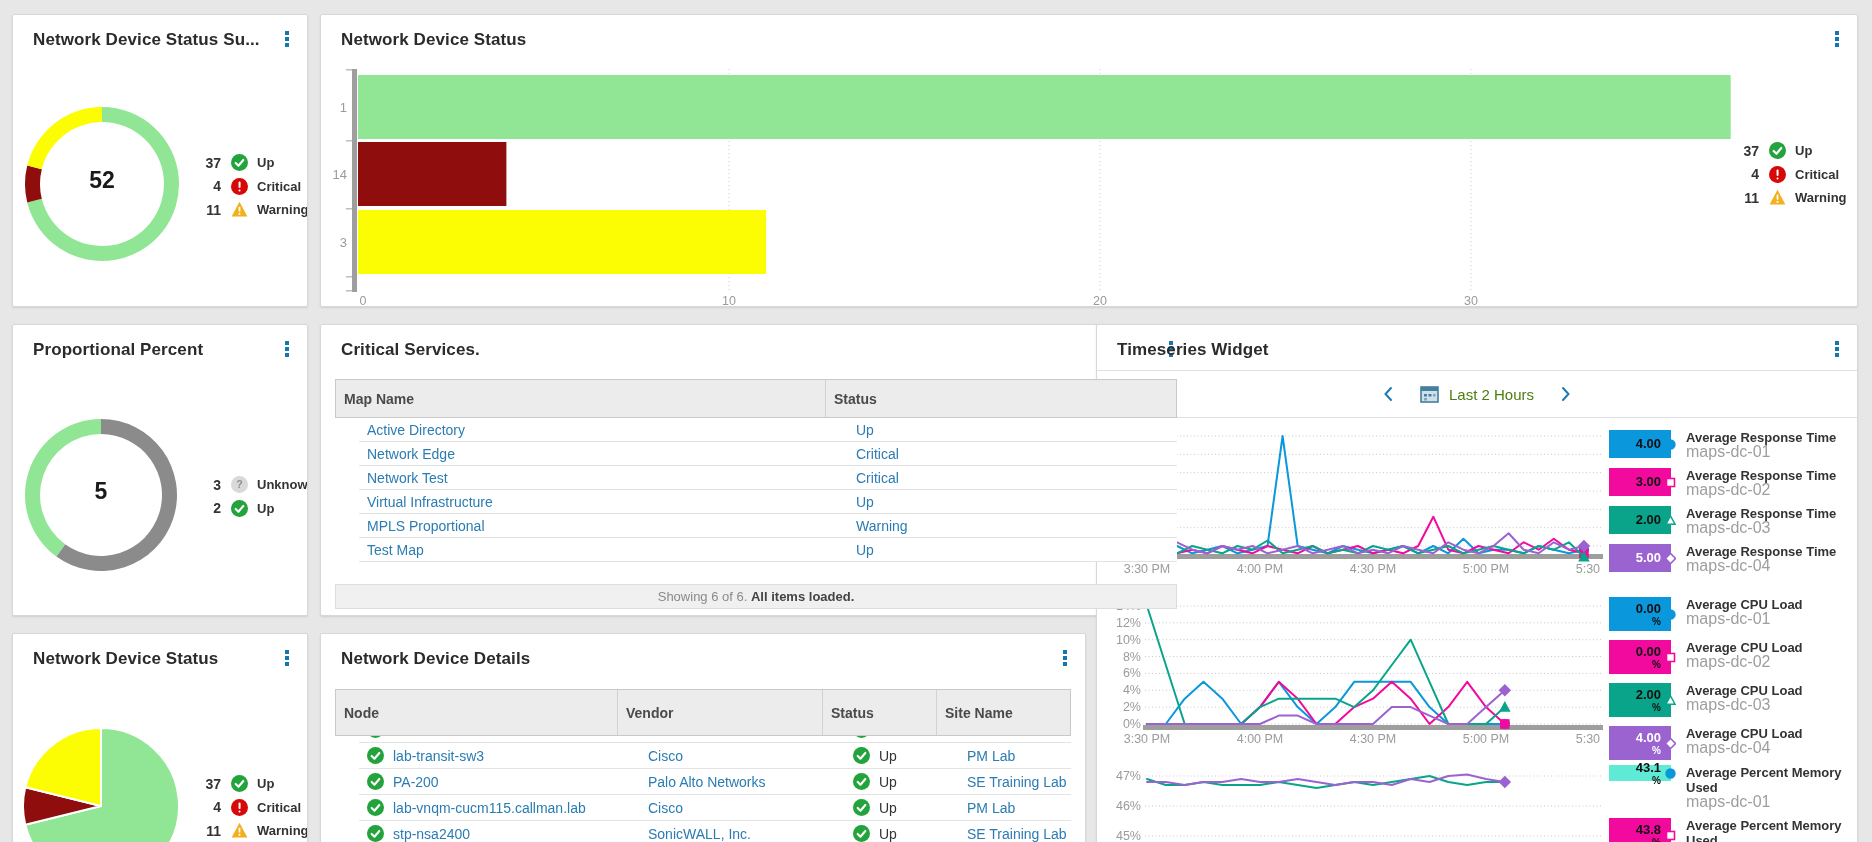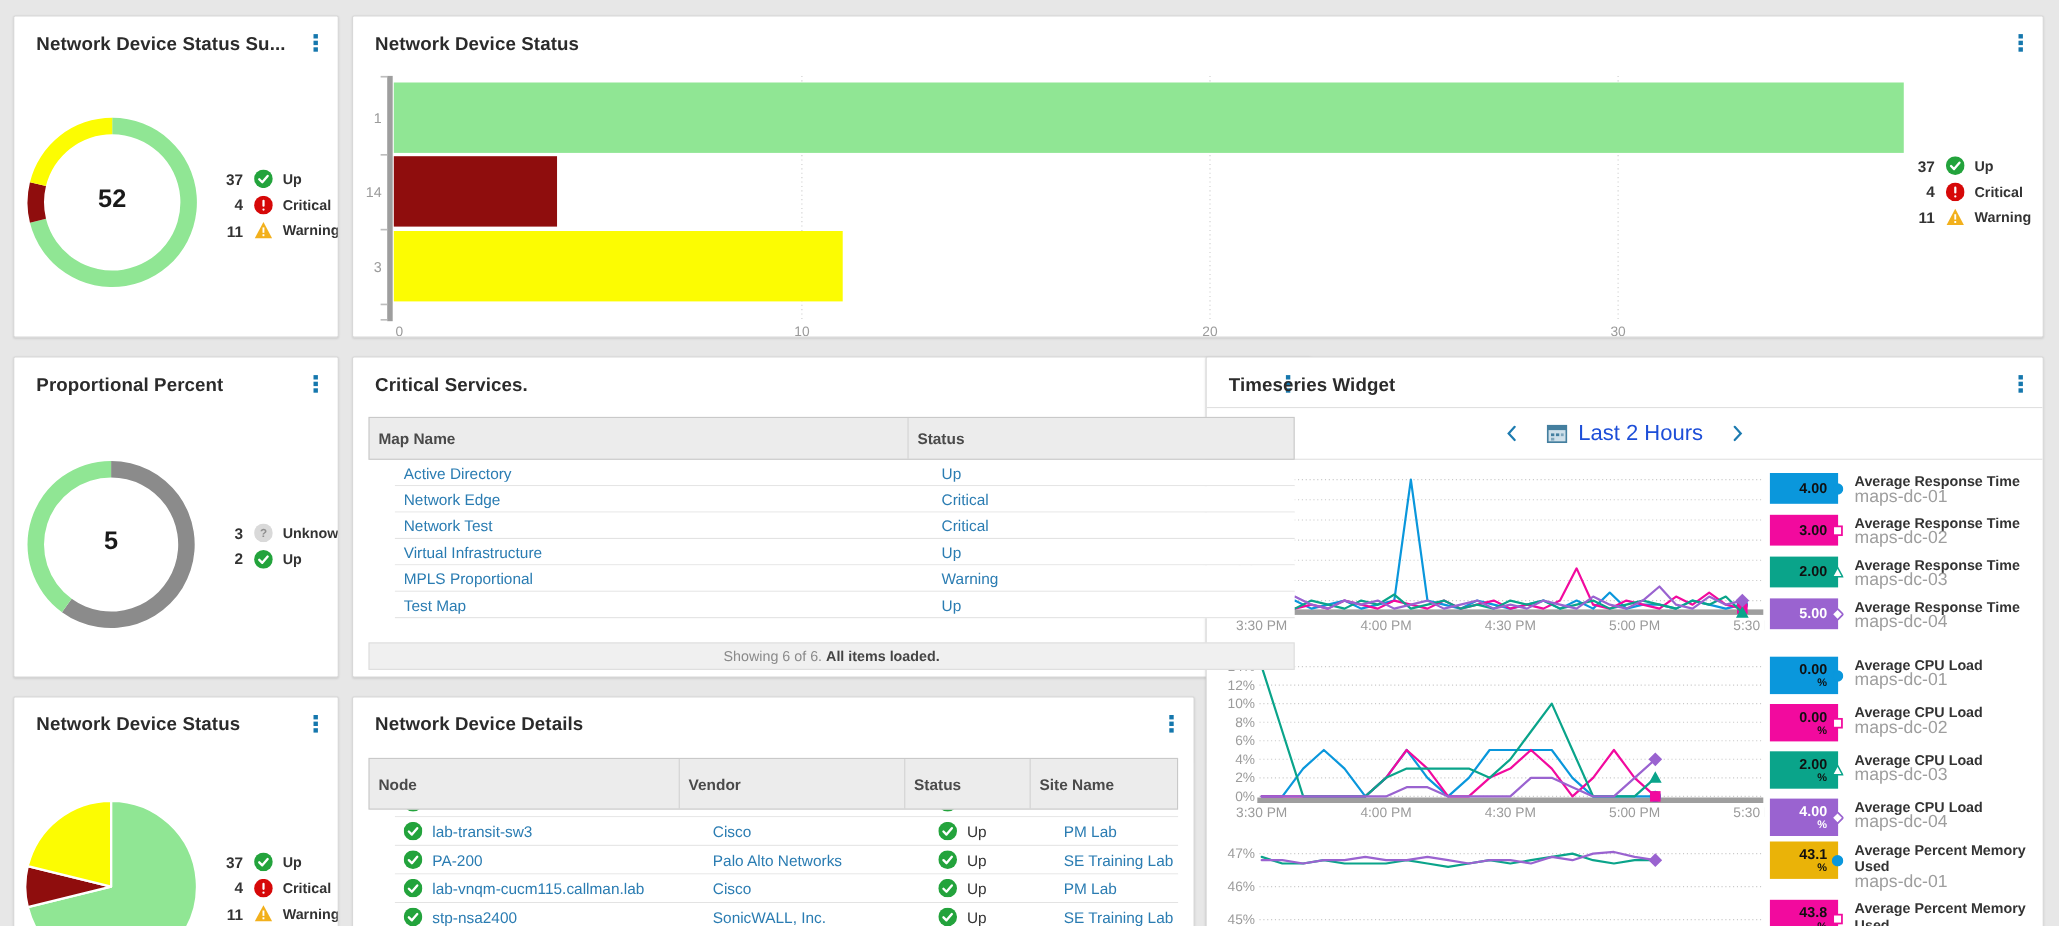--- a/index.html
+++ b/index.html
@@ -32,21 +32,21 @@
   .tcell { padding-left:8px; display:flex; align-items:center; gap:9px; overflow:hidden; white-space:nowrap; }
   a.lnk { color:#2a7cb2; font-size:14px; text-decoration:none; cursor:pointer; }
   .dark { color:#333; font-size:14px; }
   .tbl-footer { position:absolute; left:14px; right:14px; background:#f0f0f0; border:1px solid #ddd;
                 text-align:center; font-size:13px; color:#8a8a8a; padding:4px 0; z-index:3;}
   .tbl-footer b { color:#444; }
 
   
   .ts-divider { position:absolute; left:0; right:0; height:1px; background:#e0e0e0; z-index:2; }
   .ts-toolbar { position:absolute; left:0; right:0; top:46px; height:46px; display:flex; align-items:center; justify-content:center; gap:26px; z-index:4; }
-  .ts-range { color:#1d4ed8; font-size:20px; cursor:pointer; }
+  .ts-range { color:#4d7c0f; font-size:15px; cursor:pointer; }
   .nav-btn { cursor:pointer; display:flex; align-items:center; }
   .ts-legend { position:absolute; left:512px; width:246px; z-index:4; }
   .chip-row { display:flex; margin-bottom:9px; }
   .chip { position:relative; width:62px; flex:0 0 62px; display:flex; flex-direction:column; align-items:flex-end; justify-content:center; padding-right:10px; }
   .chip .v { font-size:13px; font-weight:700; line-height:14px; }
   .chip .u { font-size:10px; font-weight:700; line-height:11px; }
   .chip svg { position:absolute; right:-5px; top:50%; margin-top:-5px; }
   .chip-txt { margin-left:15px; }
   .chip-txt .t { font-size:13px; font-weight:700; color:#333; line-height:15px; }
   .chip-txt .n { font-size:16px; color:#9e9e9e; line-height:14px; }
@@ -478,21 +478,21 @@
       <text x="387.00300000000004" y="168" text-anchor="middle" font-size="12.5" fill="#9b9b9b">5:00 PM</text>
       <text x="500.004" y="168" text-anchor="middle" font-size="12.5" fill="#9b9b9b">5:30 PM</text>
       <polyline points="48.0,141.0 66.8,141.0 85.7,141.0 104.5,141.0 123.3,141.0 142.2,141.0 161.0,141.0 179.8,141.0 198.7,141.0 217.5,141.0 236.3,141.0 255.2,141.0 274.0,141.0 292.8,141.0 311.7,141.0 330.5,141.0 349.3,141.0 368.2,141.0 387.0,141.0 405.8,141.0" fill="none" stroke="#0a97dc" stroke-width="2" stroke-linejoin="round" stroke-linecap="round"></polyline>
       <polyline points="48.0,120.0 66.8,120.0 85.7,120.0 104.5,120.0 123.3,120.0 142.2,120.0 161.0,120.0 179.8,120.0 198.7,120.0 217.5,120.0 236.3,120.0 255.2,120.0 274.0,120.0 292.8,120.0 311.7,120.0 330.5,120.0 349.3,120.0 368.2,120.0 387.0,120.0 405.8,120.0" fill="none" stroke="#f20a9e" stroke-width="2" stroke-linejoin="round" stroke-linecap="round"></polyline>
       <polyline points="48.0,27.0 66.8,33.0 85.7,33.0 104.5,30.0 123.3,33.0 142.2,33.0 161.0,33.0 179.8,30.0 198.7,33.0 217.5,36.0 236.3,33.0 255.2,30.0 274.0,33.0 292.8,30.0 311.7,27.0 330.5,24.0 349.3,30.0 368.2,33.0 387.0,30.0 405.8,30.0" fill="none" stroke="#0aa48a" stroke-width="2" stroke-linejoin="round" stroke-linecap="round"></polyline>
       <polyline points="48.0,30.0 66.8,30.0 85.7,33.0 104.5,30.0 123.3,30.0 142.2,27.0 161.0,30.0 179.8,30.0 198.7,27.0 217.5,30.0 236.3,33.0 255.2,30.0 274.0,30.0 292.8,33.0 311.7,27.0 330.5,30.0 349.3,24.0 368.2,22.5 387.0,27.0 405.8,30.0" fill="none" stroke="#9a63d0" stroke-width="2" stroke-linejoin="round" stroke-linecap="round"></polyline>
       <rect x="402.2365" y="26.400000000000084" width="7.2" height="7.2" fill="#9a63d0" stroke="#9a63d0" stroke-width="1.6" transform="rotate(45 405.8365 30.000000000000085)"></rect>
     </svg>
   <div class="ts-legend" id="ts3-legend" style="top:440px;">
       <div class="chip-row">
-        <div class="chip" style="background: #eab308; height: 34px; color: rgb(16, 16, 16);">
+        <div class="chip" style="background: #5eead4; height: 16px; color: rgb(16, 16, 16);">
           <div class="v">43.1</div>
           <div class="u">%</div>
           <svg width="11" height="11">
             <circle cx="5.5" cy="5.5" r="4.4" fill="#0a97dc" stroke="#0a97dc" stroke-width="1.6"></circle>
           </svg>
         </div>
         <div class="chip-txt">
           <div class="t">Average Percent Memory Used</div>
           <div class="n">maps-dc-01</div>
         </div>

